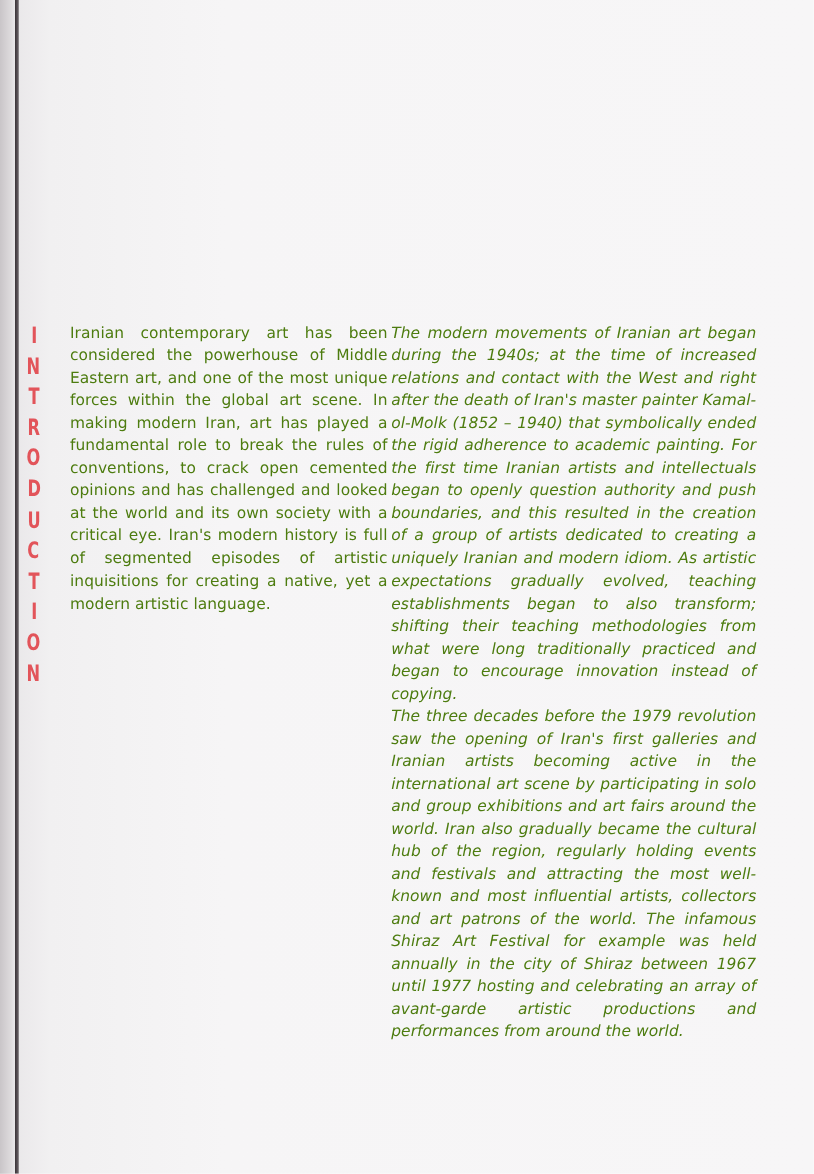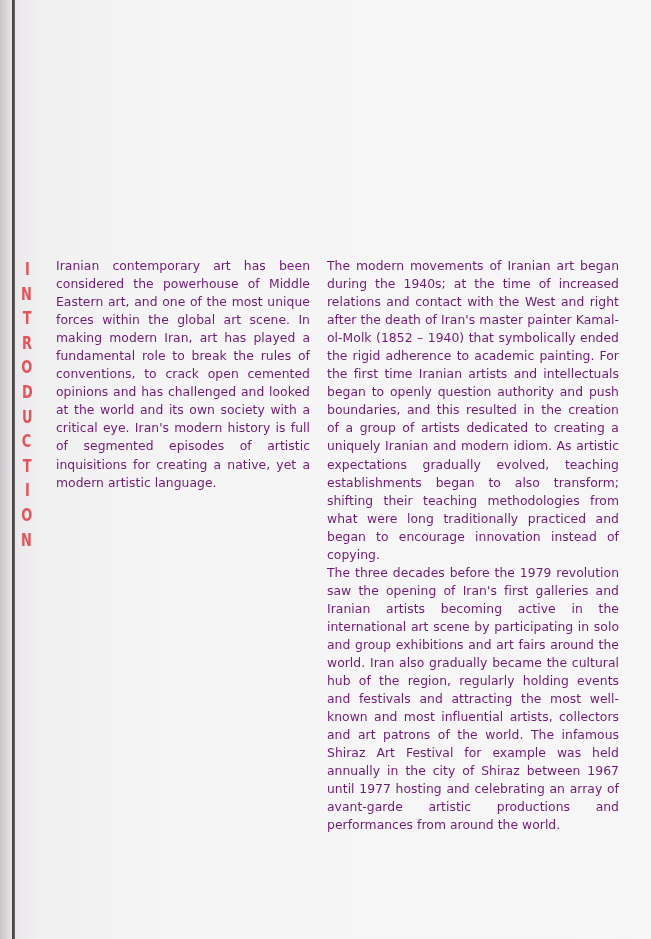--- a/index.html
+++ b/index.html
@@ -48,31 +48,32 @@
       color: #e2545a;
       transform: scaleX(0.72);
       text-align: center;
     }
     .col {
       position: absolute;
       top: 257px;
       font-family: "DejaVu Sans", sans-serif;
       font-size: 12.35px;
       line-height: 18.05px;
-      color: #701a75;
+      color: #4d7c0f;
       text-align: justify;
       letter-spacing: 0.05px;
     }
     .col-left {
       left: 56px;
       width: 254px;
     }
     .col-right {
-      left: 327px;
+      left: 313px;
       width: 292px;
+      font-style: italic;
     }
     .col p {
       margin: 0;
     }
   </style>
 </head>
 <body>
 
 <div class="spine-shadow"></div>
 <div class="page-edge"></div>

